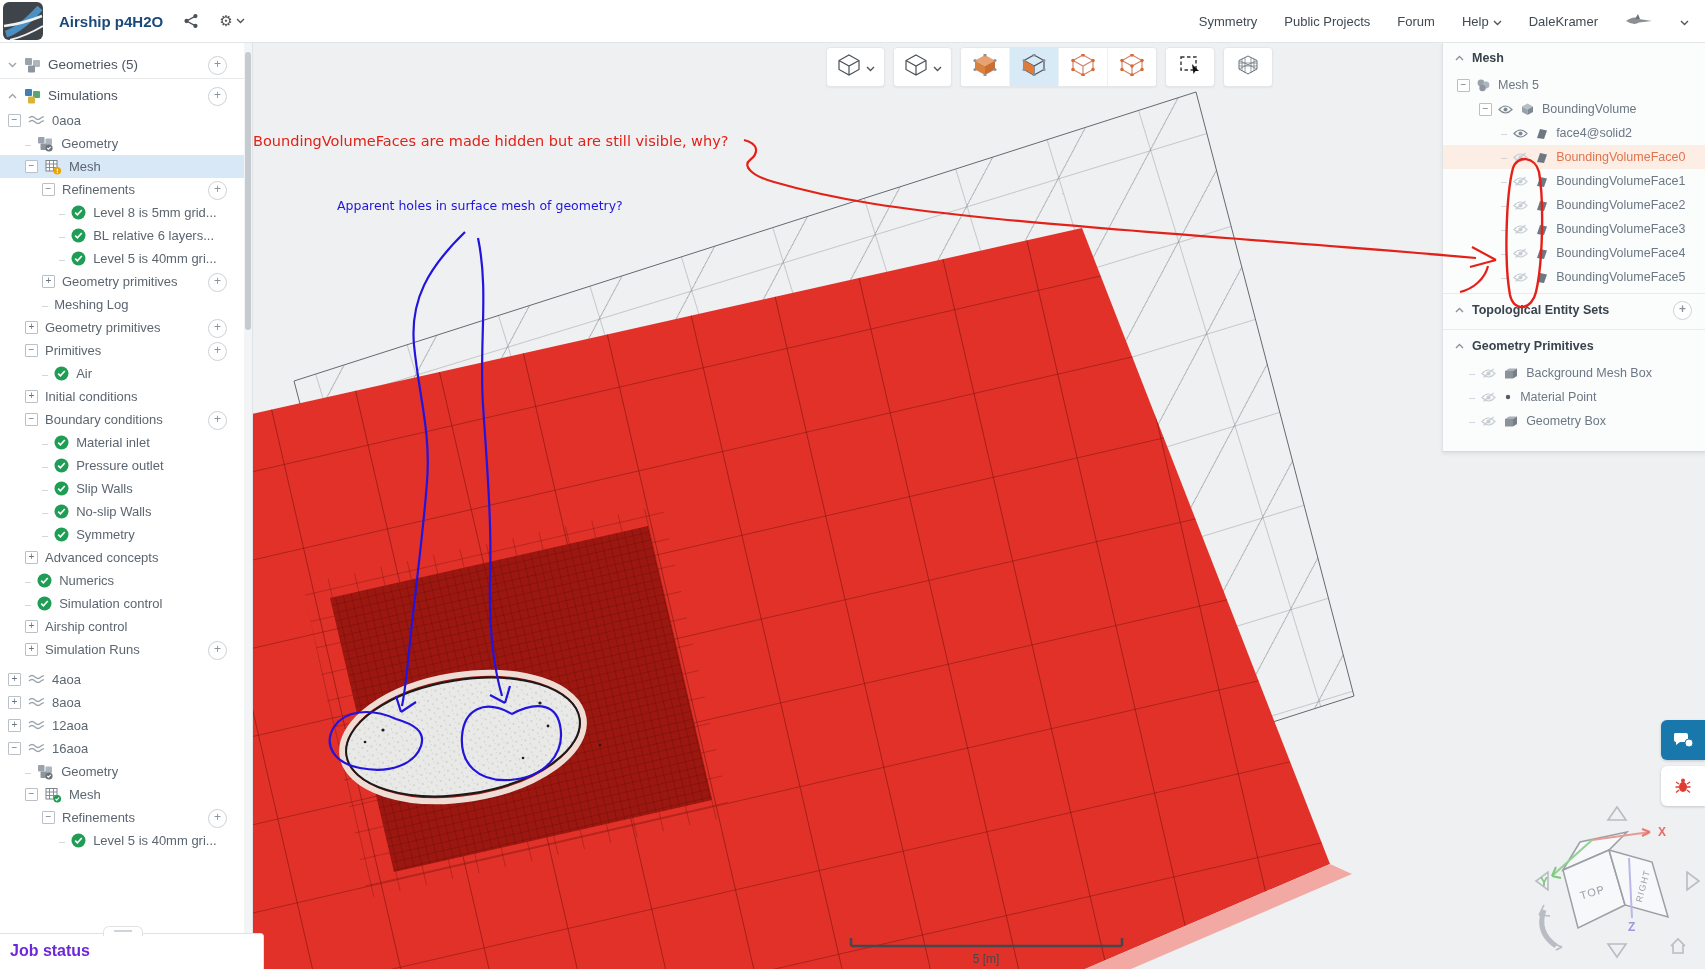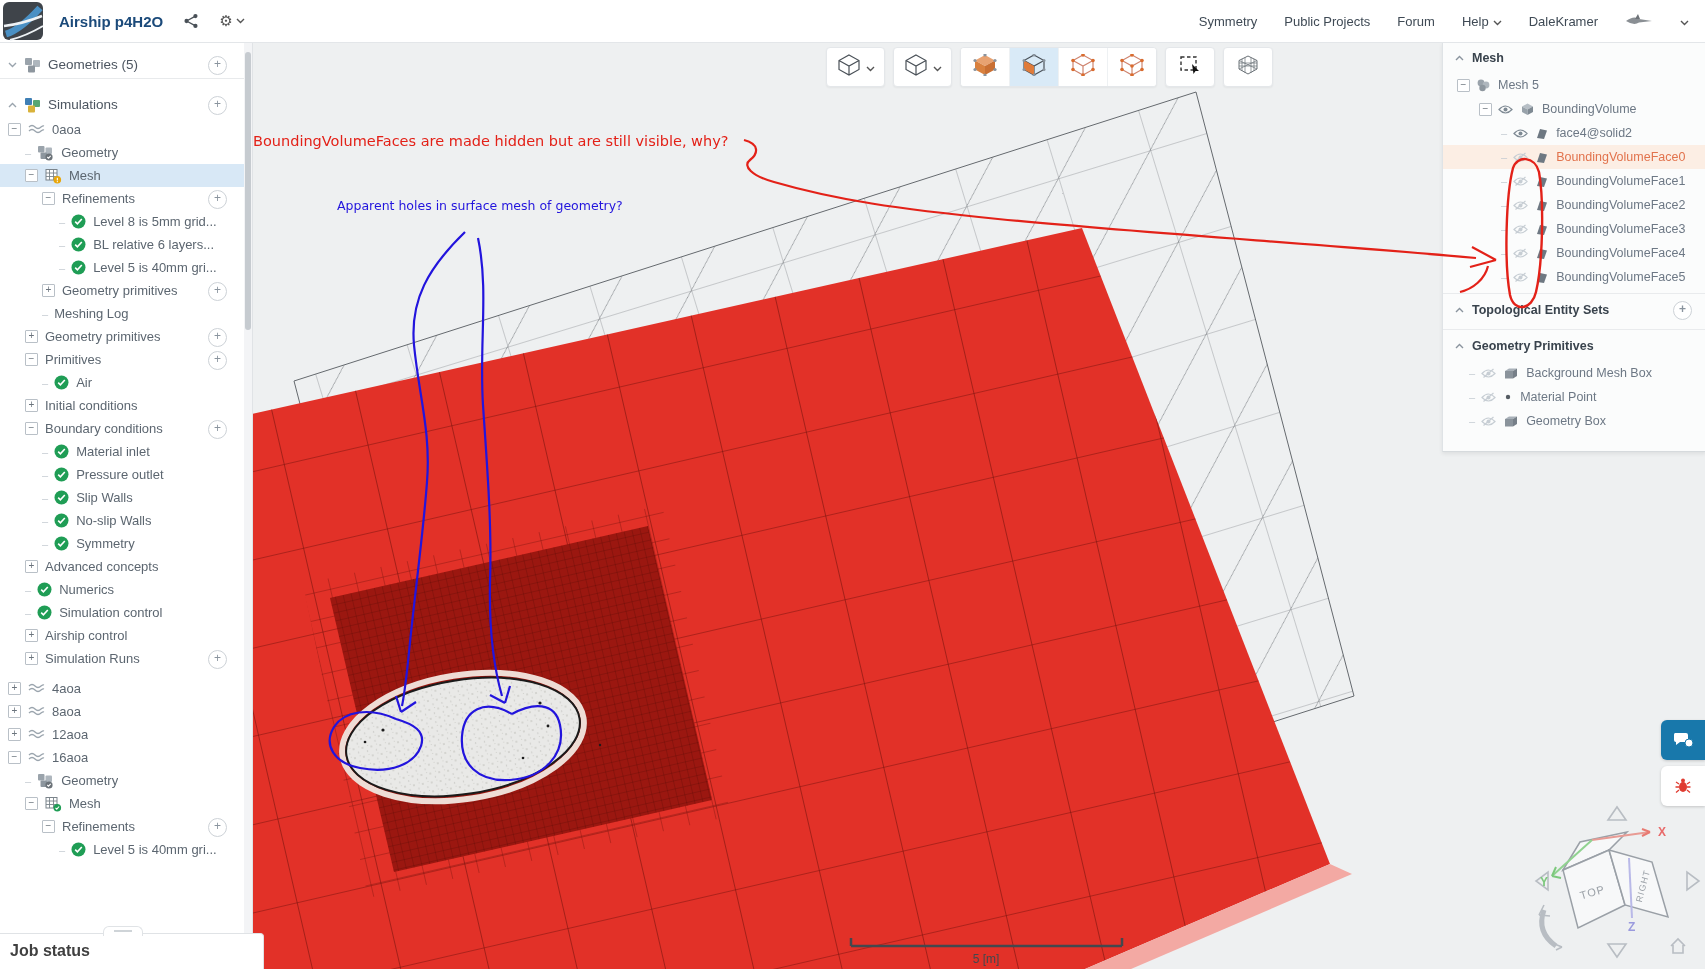--- a/index.html
+++ b/index.html
@@ -15,38 +15,38 @@
   .hcaret{margin-left:3px;display:flex}
   .hnav{margin-left:auto;display:flex;align-items:center;gap:27px;font-size:13px;color:#3f4a55;padding-right:16px}
   .hnav .navitem{display:flex;align-items:center;gap:4px;cursor:pointer;white-space:nowrap}
 
   
   .sidebar{position:absolute;top:42px;left:0;width:252px;bottom:35px;background:#fff;
            border-right:1px solid #e0e3e6;overflow:hidden;z-index:25}
   .tree{padding-top:9px}
   .srow{position:relative;display:flex;align-items:center;height:23px;font-size:13px;color:#5c6670;cursor:pointer}
   .srow.section{height:27px;font-size:13.5px;color:#4c5560}
-  .srow.divider{border-bottom:1px solid #e8eaec;margin-bottom:12px}
+  .srow.divider{border-bottom:1px solid #e8eaec;margin-bottom:3px}
   .srow.gap{margin-top:7px}
   .srow.sel{background:#d8e8f6}
   .expbox{width:11px;height:11px;border:1px solid #b9c0c7;background:#fff;color:#6b747d;font-size:10px;
           line-height:9px;text-align:center;margin-right:7px;flex:none;border-radius:1px}
   .caret{margin-right:7px;display:flex;flex:none}
   .dash{color:#c6ccd2;margin-right:6px;font-size:11px;flex:none}
   .sicon{margin-right:7px;display:flex;flex:none;align-items:center}
   .slabel{white-space:nowrap;overflow:hidden;text-overflow:ellipsis;max-width:160px}
   .addbtn{position:absolute;right:25px;top:50%;margin-top:-9px;width:17px;height:17px;border:1px solid #cdd2d7;
           border-radius:50%;color:#8a949e;font-size:12px;line-height:15px;text-align:center;background:#fff}
   .sb-track{position:absolute;right:0;top:0;width:8px;bottom:0;background:#f3f4f6}
   .sb-thumb{position:absolute;right:1px;top:10px;width:6px;height:278px;background:#c6cbd0;border-radius:3px}
 
   
   .jobbar{position:absolute;left:0;bottom:0;width:263px;height:35px;background:#fff;border-top:1px solid #e0e3e6;
           border-right:1px solid #e0e3e6;border-radius:0 4px 0 0;z-index:30}
-  .jobtitle{font-size:16px;font-weight:bold;color:#404040;padding:8px 0 0 10px}
+  .jobtitle{font-size:16px;font-weight:bold;color:#6d28d9;padding:8px 0 0 10px}
   .jobhandle{position:absolute;left:103px;top:-8px;width:38px;height:9px;background:#fff;border:1px solid #e0e3e6;
              border-bottom:none;border-radius:6px 6px 0 0}
   .jobhandle:after{content:"";position:absolute;left:10px;right:10px;top:3px;border-top:2px solid #cfd4d8}
 
   
   .viewport{position:absolute;left:252px;top:42px;width:1453px;height:927px;z-index:1}
   svg.scene{position:absolute;left:0;top:0;width:100%;height:100%}
   .gizmo{position:absolute;right:0;bottom:0;width:175px;height:175px}
 
   

